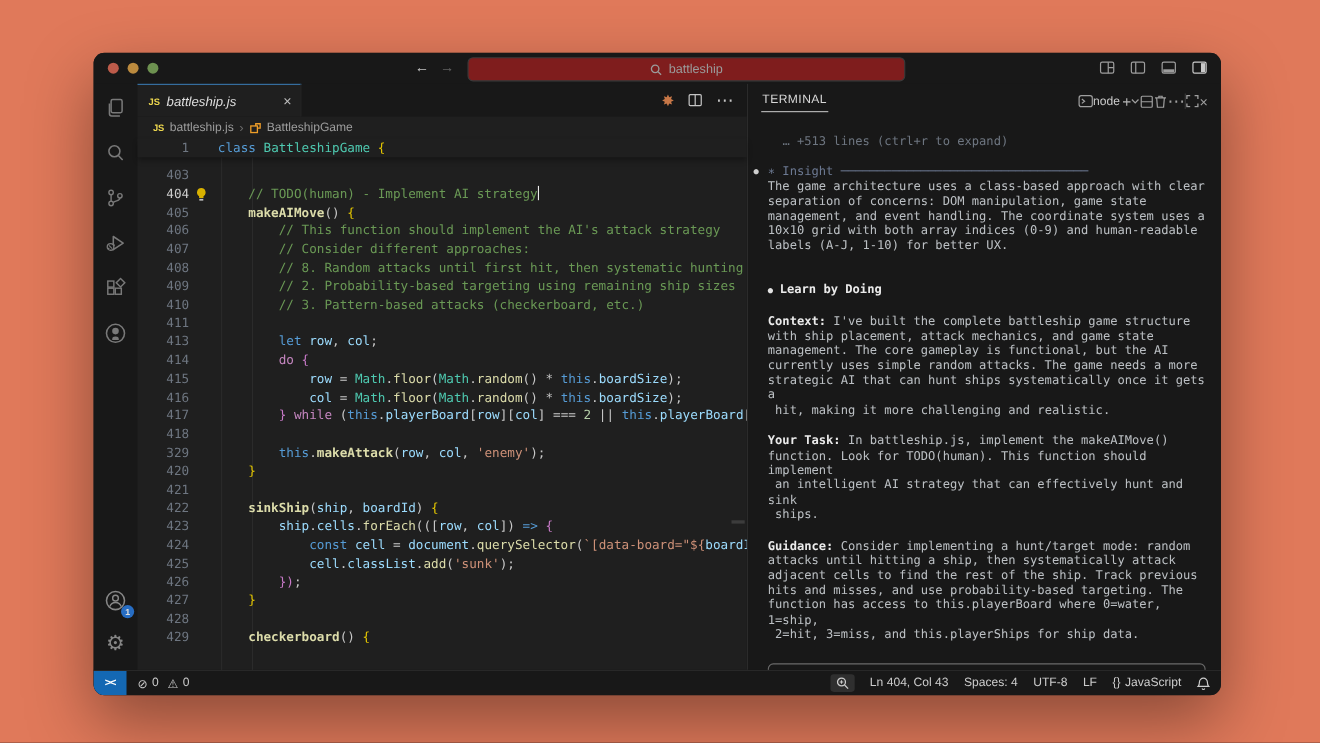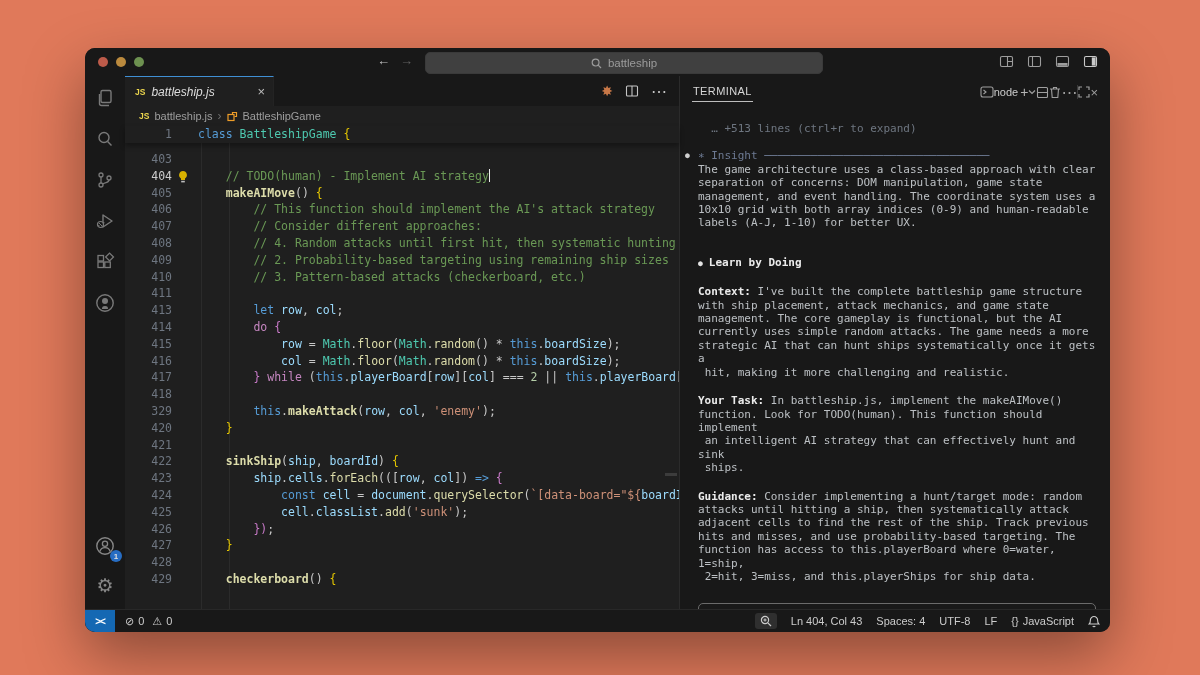--- a/index.html
+++ b/index.html
@@ -4,21 +4,21 @@
 <style>
   html,body{margin:0;padding:0;width:1200px;height:675px;overflow:hidden;background:#e0795a;font-family:"Liberation Sans",sans-serif;}
   .window{position:absolute;left:85px;top:48px;width:1025px;height:584px;background:#181818;border-radius:10px;overflow:hidden;box-shadow:0 24px 60px rgba(0,0,0,.38),inset 0 0 0 1px rgba(255,255,255,.06);display:flex;flex-direction:column;}
   
   .titlebar{height:28px;position:relative;background:#181818;flex:0 0 28px;}
   .lights{position:absolute;left:13px;top:9px;display:flex;gap:8px;}
   .light{width:10px;height:10px;border-radius:50%;}
   .l-red{background:#bd5b4a;}.l-yellow{background:#bb8a3e;}.l-green{background:#6d9150;}
   .nav-arrows{position:absolute;left:292px;top:5px;display:flex;gap:10px;font-size:13px;}
   .arrow-back{color:#c3c3c3;}.arrow-fwd{color:#616161;}
-  .cmd-center{position:absolute;left:340px;top:4px;width:396px;height:20px;background:#404040;border:1px solid #3a3a3a;border-radius:5px;display:flex;align-items:center;justify-content:center;gap:6px;color:#9b9b9b;font-size:11.5px;}
+  .cmd-center{position:absolute;left:340px;top:4px;width:396px;height:20px;background:#7f1d1d;border:1px solid #3a3a3a;border-radius:5px;display:flex;align-items:center;justify-content:center;gap:6px;color:#9b9b9b;font-size:11.5px;}
   .tb-icons{position:absolute;right:12px;top:6px;display:flex;gap:13px;align-items:center;}
   .tb-icons svg{display:block;}
   
   .main{flex:1;display:flex;min-height:0;}
   .activitybar{width:40px;background:#181818;display:flex;flex-direction:column;align-items:center;padding-top:10px;gap:17px;flex:0 0 40px;}
   .ab-icon{width:24px;height:24px;display:flex;align-items:center;justify-content:center;opacity:.85;}
   .ab-spacer{flex:1;}
   .ab-bottom{display:flex;flex-direction:column;gap:15px;align-items:center;padding-bottom:12px;}
   .badge{position:absolute;right:-5px;bottom:-4px;background:#2a7ce1;color:#fff;font-size:8px;width:12px;height:12px;border-radius:50%;display:flex;align-items:center;justify-content:center;font-weight:bold;}
   .gear{font-size:19px;color:#9a9a9a;line-height:1;}
@@ -242,21 +242,21 @@
               <div class="ctext"><span class="tk-txt">        </span><span class="tk-cm">// This function should implement the AI's attack strategy</span></div>
             </div>
             <div class="crow">
               <div class="gnum">407</div>
               <div class="glyph"></div>
               <div class="ctext"><span class="tk-txt">        </span><span class="tk-cm">// Consider different approaches:</span></div>
             </div>
             <div class="crow">
               <div class="gnum">408</div>
               <div class="glyph"></div>
-              <div class="ctext"><span class="tk-txt">        </span><span class="tk-cm">// 4. Random attacks until first hit, then systematic hunting</span></div>
+              <div class="ctext"><span class="tk-txt">        </span><span class="tk-cm">// 8. Random attacks until first hit, then systematic hunting</span></div>
             </div>
             <div class="crow">
               <div class="gnum">409</div>
               <div class="glyph"></div>
               <div class="ctext"><span class="tk-txt">        </span><span class="tk-cm">// 2. Probability-based targeting using remaining ship sizes</span></div>
             </div>
             <div class="crow">
               <div class="gnum">410</div>
               <div class="glyph"></div>
               <div class="ctext"><span class="tk-txt">        </span><span class="tk-cm">// 3. Pattern-based attacks (checkerboard, etc.)</span></div>

